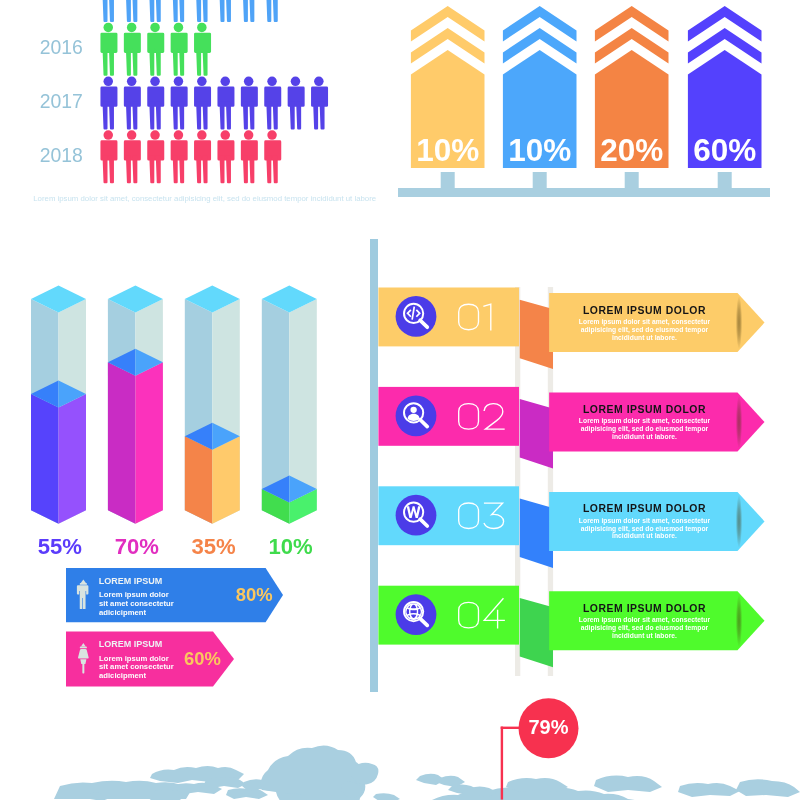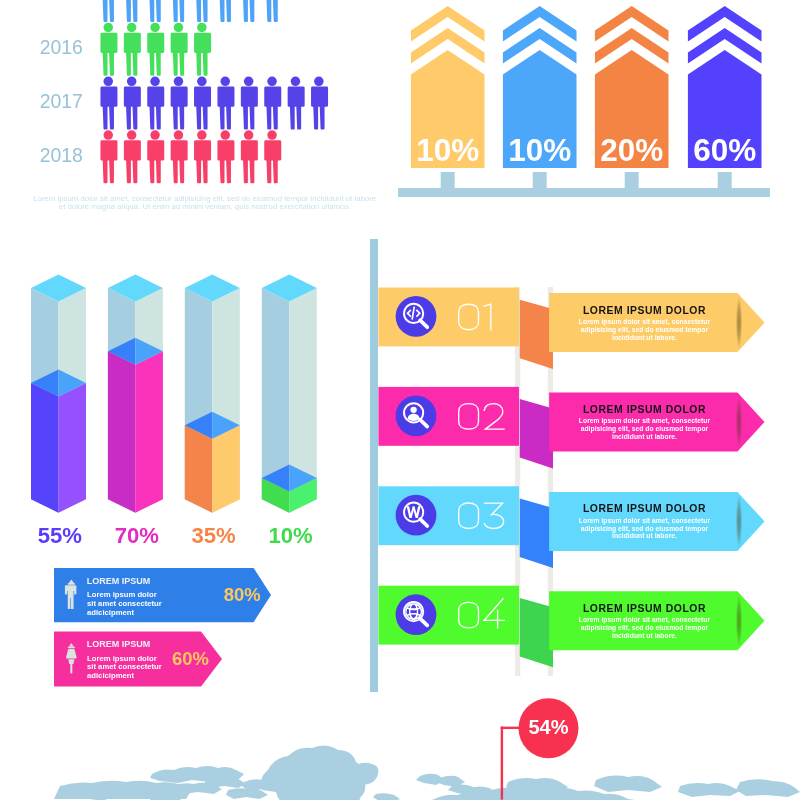--- a/index.html
+++ b/index.html
@@ -192,21 +192,20 @@
         <path d="M9.85 25.0 h5.0 v26.65 a1.0 1.0 0 0 1 -1.0 1.0 h-2.0 a1.0 1.0 0 0 1 -1.0 -1.0 z"></path>
       </g>
       <g transform="translate(253.89999999999998,130.6)" fill="#f73f69">
         <circle cx="9.15" cy="4.45" r="4.75"></circle>
         <path d="M1.3 9.75 h15.7 a1.35 1.35 0 0 1 1.35 1.35 v17.45 a1.45 1.45 0 0 1 -1.45 1.45 h-14.1 a1.45 1.45 0 0 1 -1.45 -1.45 v-17.45 a1.35 1.35 0 0 1 1.35 -1.35 z"></path>
         <path d="M3.4 25.0 h5.0 v26.65 a1.0 1.0 0 0 1 -1.0 1.0 h-2.0 a1.0 1.0 0 0 1 -1.0 -1.0 z"></path>
         <path d="M9.85 25.0 h5.0 v26.65 a1.0 1.0 0 0 1 -1.0 1.0 h-2.0 a1.0 1.0 0 0 1 -1.0 -1.0 z"></path>
       </g>
     </svg><div class="abs" style="left: 0px; top: 36.2px; width: 73.8px; text-align: right; font-size: 19.4px; color: rgb(149, 195, 216); letter-spacing: 0px; font-family: &quot;Liberation Sans&quot;, sans-serif;">2016</div><div class="abs" style="left: 0px; top: 90.05px; width: 73.8px; text-align: right; font-size: 19.4px; color: rgb(149, 195, 216); letter-spacing: 0px; font-family: &quot;Liberation Sans&quot;, sans-serif;">2017</div><div class="abs" style="left: 0px; top: 143.8px; width: 73.8px; text-align: right; font-size: 19.4px; color: rgb(149, 195, 216); letter-spacing: 0px; font-family: &quot;Liberation Sans&quot;, sans-serif;">2018</div><div class="abs" style="left: 3.7px; top: 194.5px; width: 384px; text-align: center; font-size: 7.8px; line-height: 8.1px; color: rgb(200, 227, 239); font-family: &quot;Liberation Sans&quot;, sans-serif;">
       <div>Lorem ipsum dolor sit amet, consectetur adipisicing elit, sed do eiusmod tempor incididunt ut labore</div>
-      <div>et dolore magna aliqua. Ut enim ad minim veniam, quis nostrud exercitation ullamco.</div>
     </div></div>
 
 <div class="abs" id="chevrons" style="left:390px;top:0;width:410px;height:200px;"><svg width="410" height="200" viewBox="0 0 410 200">
       <g fill="#ffcb6a">
         <path d="M20.9 168 L20.9 74.5 L57.699999999999996 50 L94.5 74.5 L94.5 168 Z"></path>
         <path d="M20.9 52.5 L57.699999999999996 28 L94.5 52.5 L94.5 63.5 L57.699999999999996 39 L20.9 63.5 Z"></path>
         <path d="M20.9 30.5 L57.699999999999996 6 L94.5 30.5 L94.5 41.5 L57.699999999999996 17 L20.9 41.5 Z"></path>
       </g>
       <g fill="#4ca7fb">
         <path d="M112.9 168 L112.9 74.5 L149.7 50 L186.5 74.5 L186.5 168 Z"></path>
@@ -225,21 +224,21 @@
       </g>
       <g fill="#a9cfe0">
         <rect x="8" y="188" width="372" height="9"></rect>
         <rect x="50.699999999999996" y="172" width="14" height="17"></rect>
         <rect x="142.7" y="172" width="14" height="17"></rect>
         <rect x="234.7" y="172" width="14" height="17"></rect>
         <rect x="327.7" y="172" width="14" height="17"></rect>
       </g>
     </svg><div class="abs" style="left: 20.9px; top: 131.5px; width: 73.6px; text-align: center; color: rgb(255, 255, 255); font-size: 31.5px; font-weight: bold; font-family: &quot;Liberation Sans&quot;, sans-serif;">10%</div><div class="abs" style="left: 112.9px; top: 131.5px; width: 73.6px; text-align: center; color: rgb(255, 255, 255); font-size: 31.5px; font-weight: bold; font-family: &quot;Liberation Sans&quot;, sans-serif;">10%</div><div class="abs" style="left: 204.9px; top: 131.5px; width: 73.6px; text-align: center; color: rgb(255, 255, 255); font-size: 31.5px; font-weight: bold; font-family: &quot;Liberation Sans&quot;, sans-serif;">20%</div><div class="abs" style="left: 297.9px; top: 131.5px; width: 73.6px; text-align: center; color: rgb(255, 255, 255); font-size: 31.5px; font-weight: bold; font-family: &quot;Liberation Sans&quot;, sans-serif;">60%</div></div>
 
-<div class="abs" id="isobars" style="left:0;top:261px;width:360px;height:290px;"><svg width="360" height="290" viewBox="0 0 360 290">
+<div class="abs" id="isobars" style="left:0;top:272px;width:360px;height:290px;"><svg width="360" height="290" viewBox="0 0 360 290">
       <g>
         <path fill="#a5cfe0" d="M31 27 L58.5 40.5 L58.5 251.7 L31 238.2 Z"></path>
         <path fill="#cee4e1" d="M86 27 L58.5 40.5 L58.5 251.7 L86 238.2 Z"></path>
         <path fill="#62d9fc" d="M58.5 13.5 L86 27 L58.5 40.5 L31 27 Z"></path>
         <path fill="#5643fc" d="M31 122.03999999999999 L58.5 135.54 L58.5 251.7 L31 238.2 Z"></path>
         <path fill="#9551fd" d="M86 122.03999999999999 L58.5 135.54 L58.5 251.7 L86 238.2 Z"></path>
         <path fill="#3680fa" d="M58.5 108.53999999999999 L58.5 135.54 L31 122.03999999999999 Z"></path>
         <path fill="#4aa3fb" d="M58.5 108.53999999999999 L86 122.03999999999999 L58.5 135.54 Z"></path>
       </g>
       <g>
@@ -264,21 +263,21 @@
         <path fill="#a5cfe0" d="M261.8 27 L289.3 40.5 L289.3 251.7 L261.8 238.2 Z"></path>
         <path fill="#cee4e1" d="M316.8 27 L289.3 40.5 L289.3 251.7 L316.8 238.2 Z"></path>
         <path fill="#62d9fc" d="M289.3 13.5 L316.8 27 L289.3 40.5 L261.8 27 Z"></path>
         <path fill="#41dd4e" d="M261.8 217.07999999999998 L289.3 230.57999999999998 L289.3 251.7 L261.8 238.2 Z"></path>
         <path fill="#49f16c" d="M316.8 217.07999999999998 L289.3 230.57999999999998 L289.3 251.7 L316.8 238.2 Z"></path>
         <path fill="#3680fa" d="M289.3 203.57999999999998 L289.3 230.57999999999998 L261.8 217.07999999999998 Z"></path>
         <path fill="#4aa3fb" d="M289.3 203.57999999999998 L316.8 217.07999999999998 L289.3 230.57999999999998 Z"></path>
       </g>
     </svg><div class="abs" style="left: 20.35px; top: 261.5px; width: 79px; text-align: center; font-size: 22.1px; font-weight: bold; color: rgb(91, 60, 251); font-family: &quot;Liberation Sans&quot;, sans-serif;">55%</div><div class="abs" style="left: 97.25px; top: 261.5px; width: 79px; text-align: center; font-size: 22.1px; font-weight: bold; color: rgb(225, 46, 192); font-family: &quot;Liberation Sans&quot;, sans-serif;">70%</div><div class="abs" style="left: 174.15px; top: 261.5px; width: 79px; text-align: center; font-size: 22.1px; font-weight: bold; color: rgb(245, 132, 73); font-family: &quot;Liberation Sans&quot;, sans-serif;">35%</div><div class="abs" style="left: 251.15px; top: 261.5px; width: 79px; text-align: center; font-size: 22.1px; font-weight: bold; color: rgb(63, 219, 76); font-family: &quot;Liberation Sans&quot;, sans-serif;">10%</div></div>
 
-<div class="abs" id="genderbars" style="left:0px;top:560px;width:300px;height:135px;"><svg width="300" height="135" viewBox="0 0 300 135">
+<div class="abs" id="genderbars" style="left:12px;top:560px;width:300px;height:135px;"><svg width="300" height="135" viewBox="0 0 300 135">
       <g>
         <path fill="#2f7fe8" d="M54 8 H253.6 L271 35.1 L253.6 62.2 H54 Z"></path>
         <g fill="#d9e4e0" transform="translate(65.3,19.5)">
           <path d="M6.05 0 L8.6 3.4 H3.5 Z"></path>
           <path d="M3.1 3.6 h5.9 a0.6 0.6 0 0 1 0.6 0.6 v1.0 h-7.1 v-1.0 a0.6 0.6 0 0 1 0.6 -0.6 z"></path>
           <path d="M2.1 5.7 h7.9 a1.1 1.1 0 0 1 1.1 1.1 v7.3 a0.9 0.9 0 0 1 -0.9 0.9 h-0.75 a0.6 0.6 0 0 1 -0.6 -0.6 v-2.8 h-0.6 v17.4 a0.6 0.6 0 0 1 -0.6 0.6 h-1.4 a0.6 0.6 0 0 1 -0.6 -0.6 v-10.6 h-0.6 v10.6 a0.6 0.6 0 0 1 -0.6 0.6 h-1.4 a0.6 0.6 0 0 1 -0.6 -0.6 v-17.4 h-0.6 v2.8 a0.6 0.6 0 0 1 -0.6 0.6 h-0.75 a0.9 0.9 0 0 1 -0.9 -0.9 v-7.3 a1.1 1.1 0 0 1 1.1 -1.1 z"></path>
         </g>
       </g>
       <g>
         <path fill="#f72f9e" d="M54 71.60000000000002 H201 L222 99.10000000000002 L201 126.60000000000002 H54 Z"></path>
@@ -436,13 +435,13 @@
         <path d="M470 98 q10 -3 19 0 l8 4 l-9 5 l-13 -2 l-9 -3 z"></path>
         <path d="M86 104 q10 -3 18 0 l6 4 l-8 3 l-12 -2 l-6 -3 z"></path>
         <path d="M284 104 q10 -2 18 1 l6 4 l-9 4 l-12 -2 l-6 -4 z"></path>
         <path d="M376 104 q10 -2 18 1 l6 4 l-9 4 l-12 -2 l-6 -4 z"></path>
       </g>
       <g>
         <rect x="500.7" y="36.6" width="2.4" height="73" fill="#f7314f"></rect>
         <rect x="500.7" y="36.6" width="22" height="2.4" fill="#f7314f"></rect>
         <circle cx="548.5" cy="38.2" r="30" fill="#f7314f"></circle>
       </g>
-    </svg><div class="abs" style="left: 508.5px; top: 26.2px; width: 80px; text-align: center; color: rgb(255, 255, 255); font-size: 20px; font-weight: bold; font-family: &quot;Liberation Sans&quot;, sans-serif;">54%</div></div>
+    </svg><div class="abs" style="left: 508.5px; top: 26.2px; width: 80px; text-align: center; color: rgb(255, 255, 255); font-size: 20px; font-weight: bold; font-family: &quot;Liberation Sans&quot;, sans-serif;">79%</div></div>
 
 </body></html>

